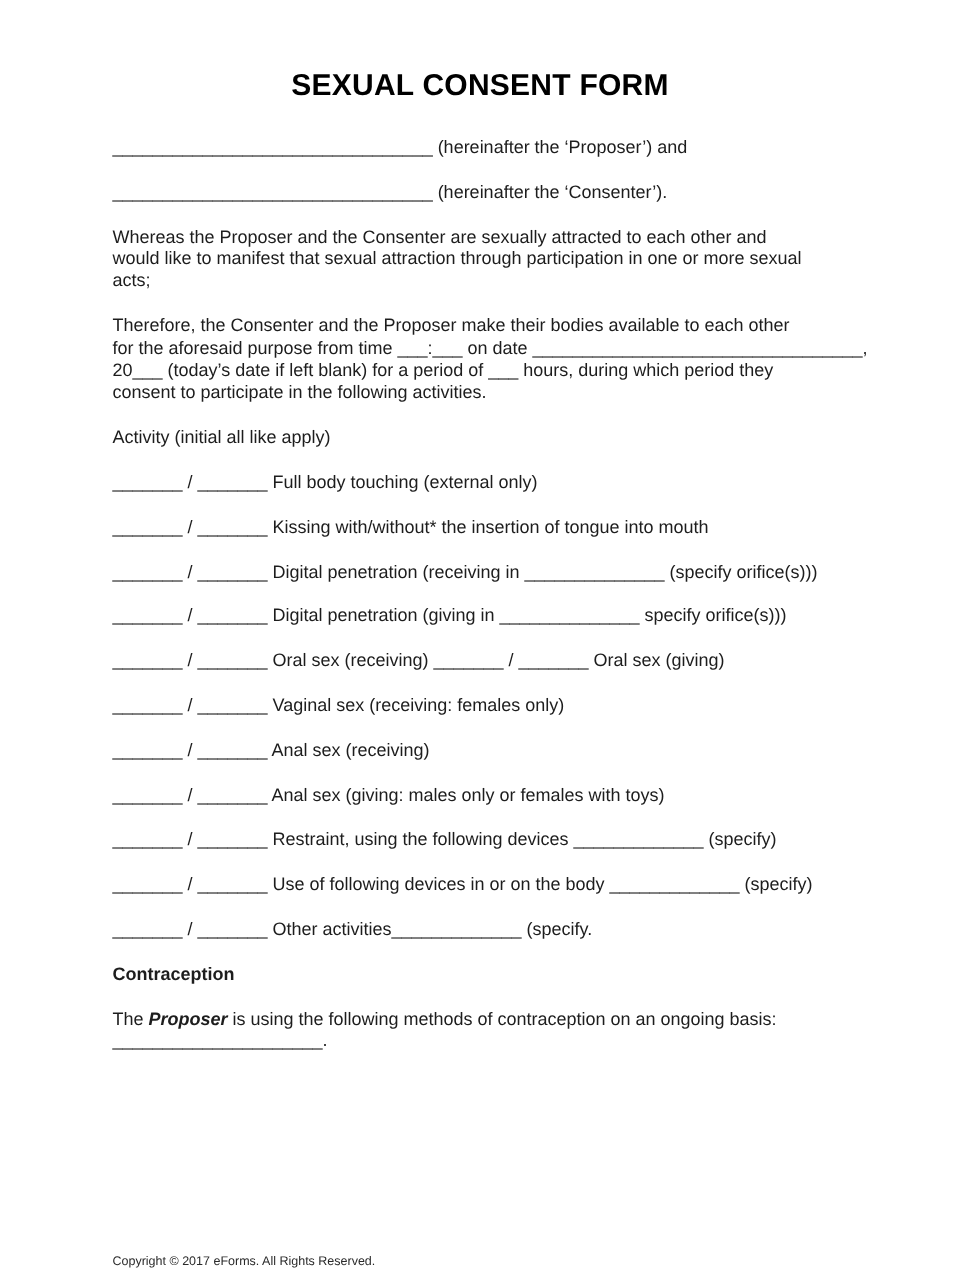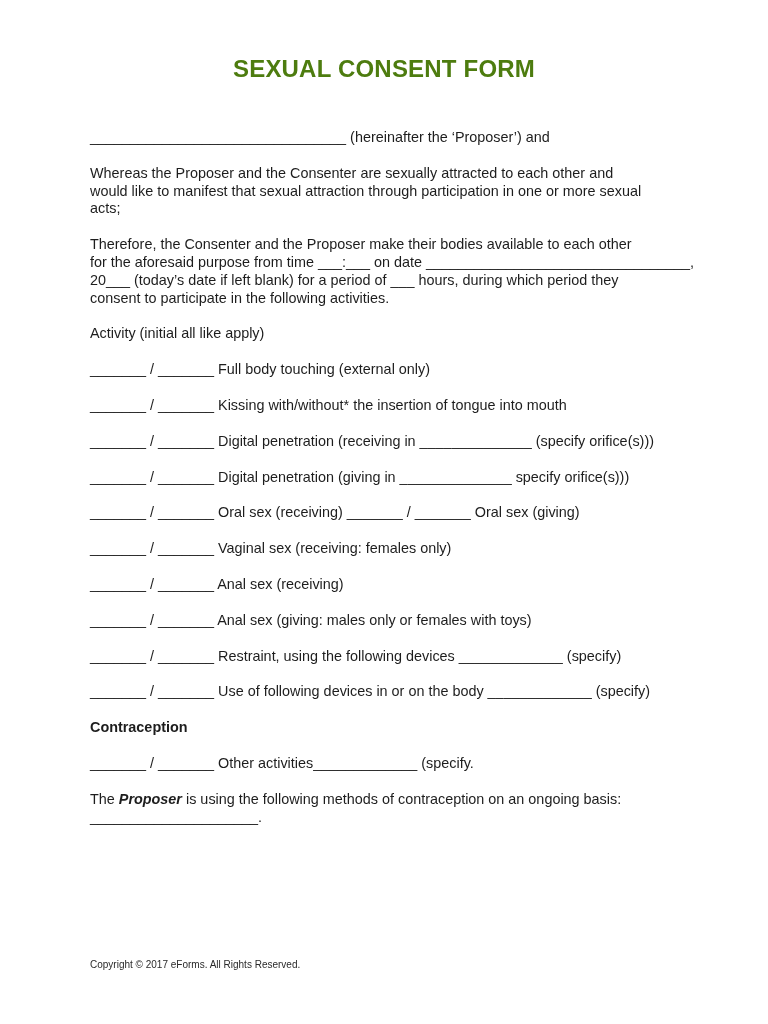--- a/index.html
+++ b/index.html
@@ -13,63 +13,66 @@
     height: 1024px;
     background: #ffffff;
     overflow: hidden;
     font-family: "Liberation Sans", "DejaVu Sans", sans-serif;
     color: #1d1d1d;
   }
   .content {
     padding: 55px 90px 0 90px;
   }
   .doc-title {
-    margin: 0 0 46px 0;
+    margin: 0 0 27px 0;
     font-size: 24px;
     line-height: 28px;
     font-weight: 700;
     text-align: center;
     letter-spacing: 0.2px;
-    color: #4d7c0f;
+    color: #000000;
   }
   .block {
     margin: 0 0 18px 0;
   }
   .line {
     font-size: 14.4px;
     line-height: 17.8px;
     white-space: nowrap;
   }
   .bold {
     font-weight: 700;
   }
   .bold-italic {
     font-weight: 700;
     font-style: italic;
   }
   .footer {
     position: absolute;
     left: 90px;
-    top: 958px;
+    top: 1003px;
     font-size: 10px;
     line-height: 13px;
     color: #2a2a2a;
     white-space: nowrap;
   }
 </style>
 </head>
 <body>
 
 <div class="page">
   <div class="content">
 
     <h1 class="doc-title">SEXUAL CONSENT FORM</h1>
 
     <div class="block">
       <div class="line">________________________________ (hereinafter the ‘Proposer’) and</div>
+    </div>
+    <div class="block">
+      <div class="line">________________________________ (hereinafter the ‘Consenter’).</div>
     </div>
 
     <div class="block">
       <div class="line">Whereas the Proposer and the Consenter are sexually attracted to each other and</div>
       <div class="line">would like to manifest that sexual attraction through participation in one or more sexual</div>
       <div class="line">acts;</div>
     </div>
 
     <div class="block">
       <div class="line">Therefore, the Consenter and the Proposer make their bodies available to each other</div>
@@ -107,25 +110,25 @@
     <div class="block">
       <div class="line">_______ / _______ Anal sex (giving: males only or females with toys)</div>
     </div>
     <div class="block">
       <div class="line">_______ / _______ Restraint, using the following devices _____________ (specify)</div>
     </div>
     <div class="block">
       <div class="line">_______ / _______ Use of following devices in or on the body _____________ (specify)</div>
     </div>
     <div class="block">
-      <div class="line bold">Contraception</div>
+      <div class="line">_______ / _______ Other activities_____________ (specify.</div>
     </div>
 
     <div class="block">
-      <div class="line">_______ / _______ Other activities_____________ (specify.</div>
+      <div class="line bold">Contraception</div>
     </div>
 
     <div class="block">
       <div class="line"><span>The </span><span class="bold-italic">Proposer</span><span> is using the following methods of contraception on an ongoing basis:</span></div>
       <div class="line">_____________________.</div>
     </div>
 
   </div>
 
   <div class="footer">Copyright © 2017 eForms. All Rights Reserved.</div>

